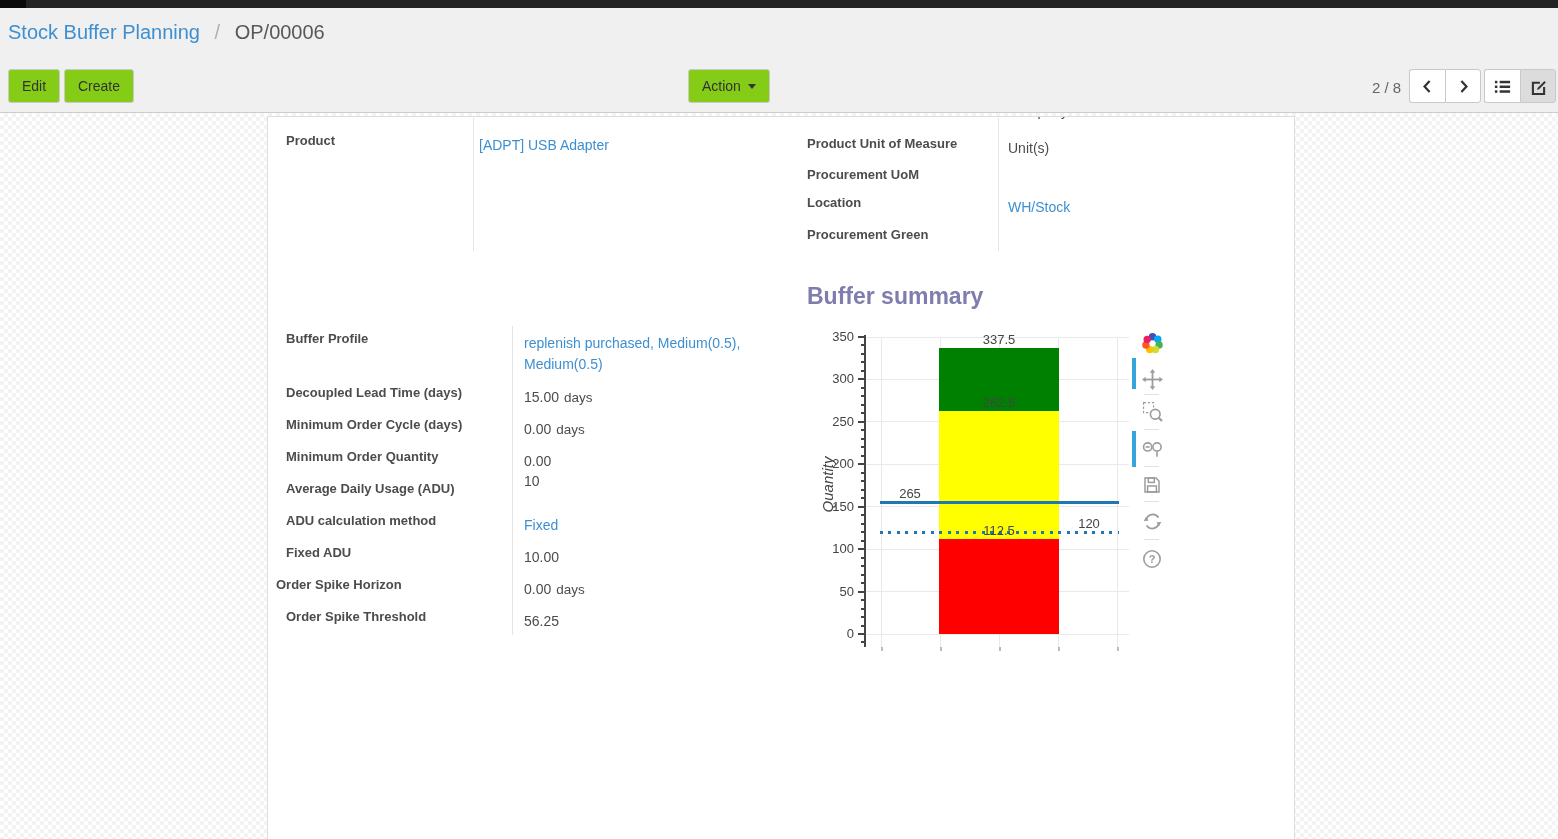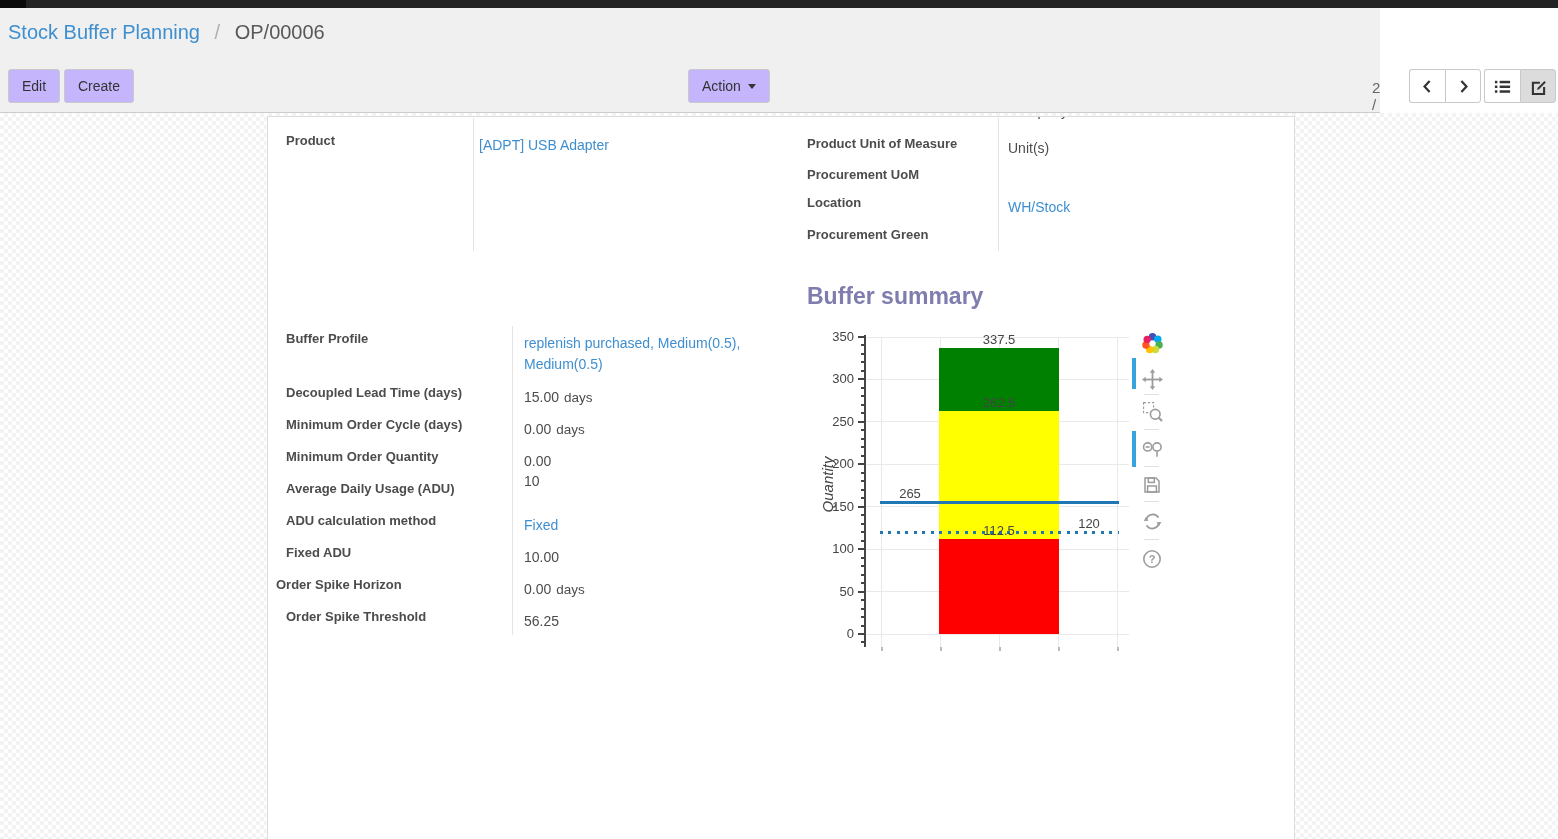--- a/index.html
+++ b/index.html
@@ -5,28 +5,28 @@
   html,body{margin:0;padding:0;background:#fff;}
   body{width:1558px;height:839px;overflow:hidden;position:relative;
        font-family:"Liberation Sans",sans-serif;color:#4c4c4c;}
   :root{--link:#3e8fd0;--heading:#7f7dae;--blue:#1f77b4;--mb-active:#36a5dc;}
 
   
   .topbar{position:absolute;left:0;top:0;width:1558px;height:8px;background:#232323;}
   .topbar-accent{position:absolute;left:0;top:0;width:26px;height:8px;background:#0a0a0a;}
 
   
-  .header{position:absolute;left:0;top:8px;width:1380px;height:105px;background:#f0f0f0;
+  .header{position:absolute;left:0;top:8px;width:1558px;height:105px;background:#f0f0f0;
           border-bottom:1px solid #cccccc;box-sizing:border-box;}
   .breadcrumb{position:absolute;left:8px;top:13px;font-size:20px;white-space:nowrap;}
   .breadcrumb a{color:var(--link);text-decoration:none;cursor:pointer;}
   .breadcrumb .sep{color:#b0b0b0;margin:0 9px;}
   .breadcrumb .cur{color:#585858;}
 
-  .btn{position:absolute;top:61px;height:34px;background:#c4b5fd;border:1px solid #c9c9c9;
+  .btn{position:absolute;top:61px;height:34px;background:#84cc16;border:1px solid #c9c9c9;
        border-radius:3px;font-size:14px;color:#333;box-sizing:border-box;
        display:flex;align-items:center;justify-content:center;cursor:pointer;
        font-family:"Liberation Sans",sans-serif;padding:0 13px;}
   .caret{display:inline-block;width:0;height:0;border-left:4px solid transparent;
          border-right:4px solid transparent;border-top:5px solid #333;margin-left:7px;}
   .pager-count{position:absolute;left:1372px;top:71px;font-size:15px;color:#666;}
   .btn-group{position:absolute;top:61px;height:34px;display:flex;}
   .btn-group .gbtn{width:36px;height:34px;background:#fff;border:1px solid #c9c9c9;
         box-sizing:border-box;display:flex;align-items:center;justify-content:center;cursor:pointer;}
   .btn-group .gbtn:first-child{border-radius:3px 0 0 3px;border-right:none;}

